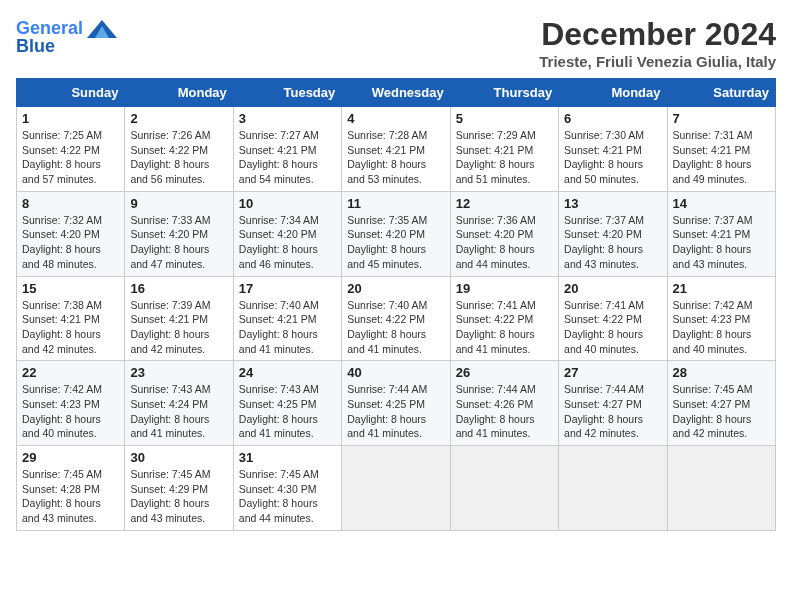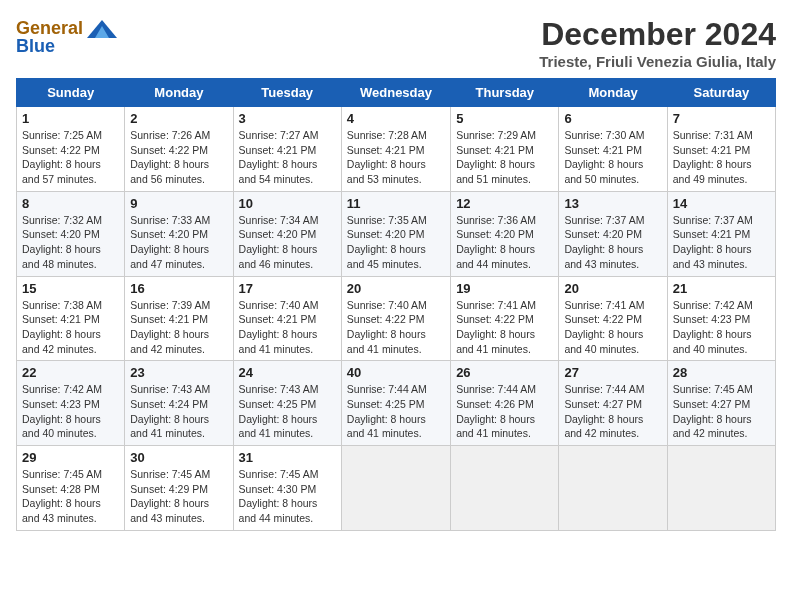--- a/index.html
+++ b/index.html
@@ -40,22 +40,22 @@
       font-weight: bold;
     }
     .calendar {
       width: 100%;
       border-collapse: collapse;
       font-size: 11px;
     }
     .calendar th {
       background: #1a5fb4;
       color: #fff;
-      text-align: center;
-      padding: 6px 18px;
+      text-align: right;
+      padding: 6px 6px;
       font-size: 13px;
       font-weight: bold;
       border: 1px solid #1a5fb4;
     }
     .calendar td {
       border: 1px solid #ccc;
       vertical-align: top;
       padding: 4px 5px;
       width: 108px;
       min-height: 70px;
@@ -79,21 +79,21 @@
     .empty-cell {
       background: #f0f0f0 !important;
     }
   </style>
 </head>
 <body>
 
 <div class="header">
   <div class="logo">
     <div class="logo-row">
-      <span style="font-size:18px;font-weight:bold;color:#a16207;">General</span>
+      <span style="font-size:18px;font-weight:bold;color:#3b82f6;">General</span>
       <svg width="34" height="24" viewBox="0 0 34 24" style="margin-left:2px;">
         <polygon points="2,22 17,4 32,22" fill="#1a5fb4"></polygon>
         <polygon points="10,22 17,10 24,22" fill="#5ca8e8"></polygon>
       </svg>
     </div>
     <span style="font-size:18px;font-weight:bold;color:#1a5fb4;margin-top:-4px;">Blue</span>
   </div>
   <div class="title-block">
     <div class="month-title">December 2024</div>
     <div class="location">Trieste, Friuli Venezia Giulia, Italy</div>

